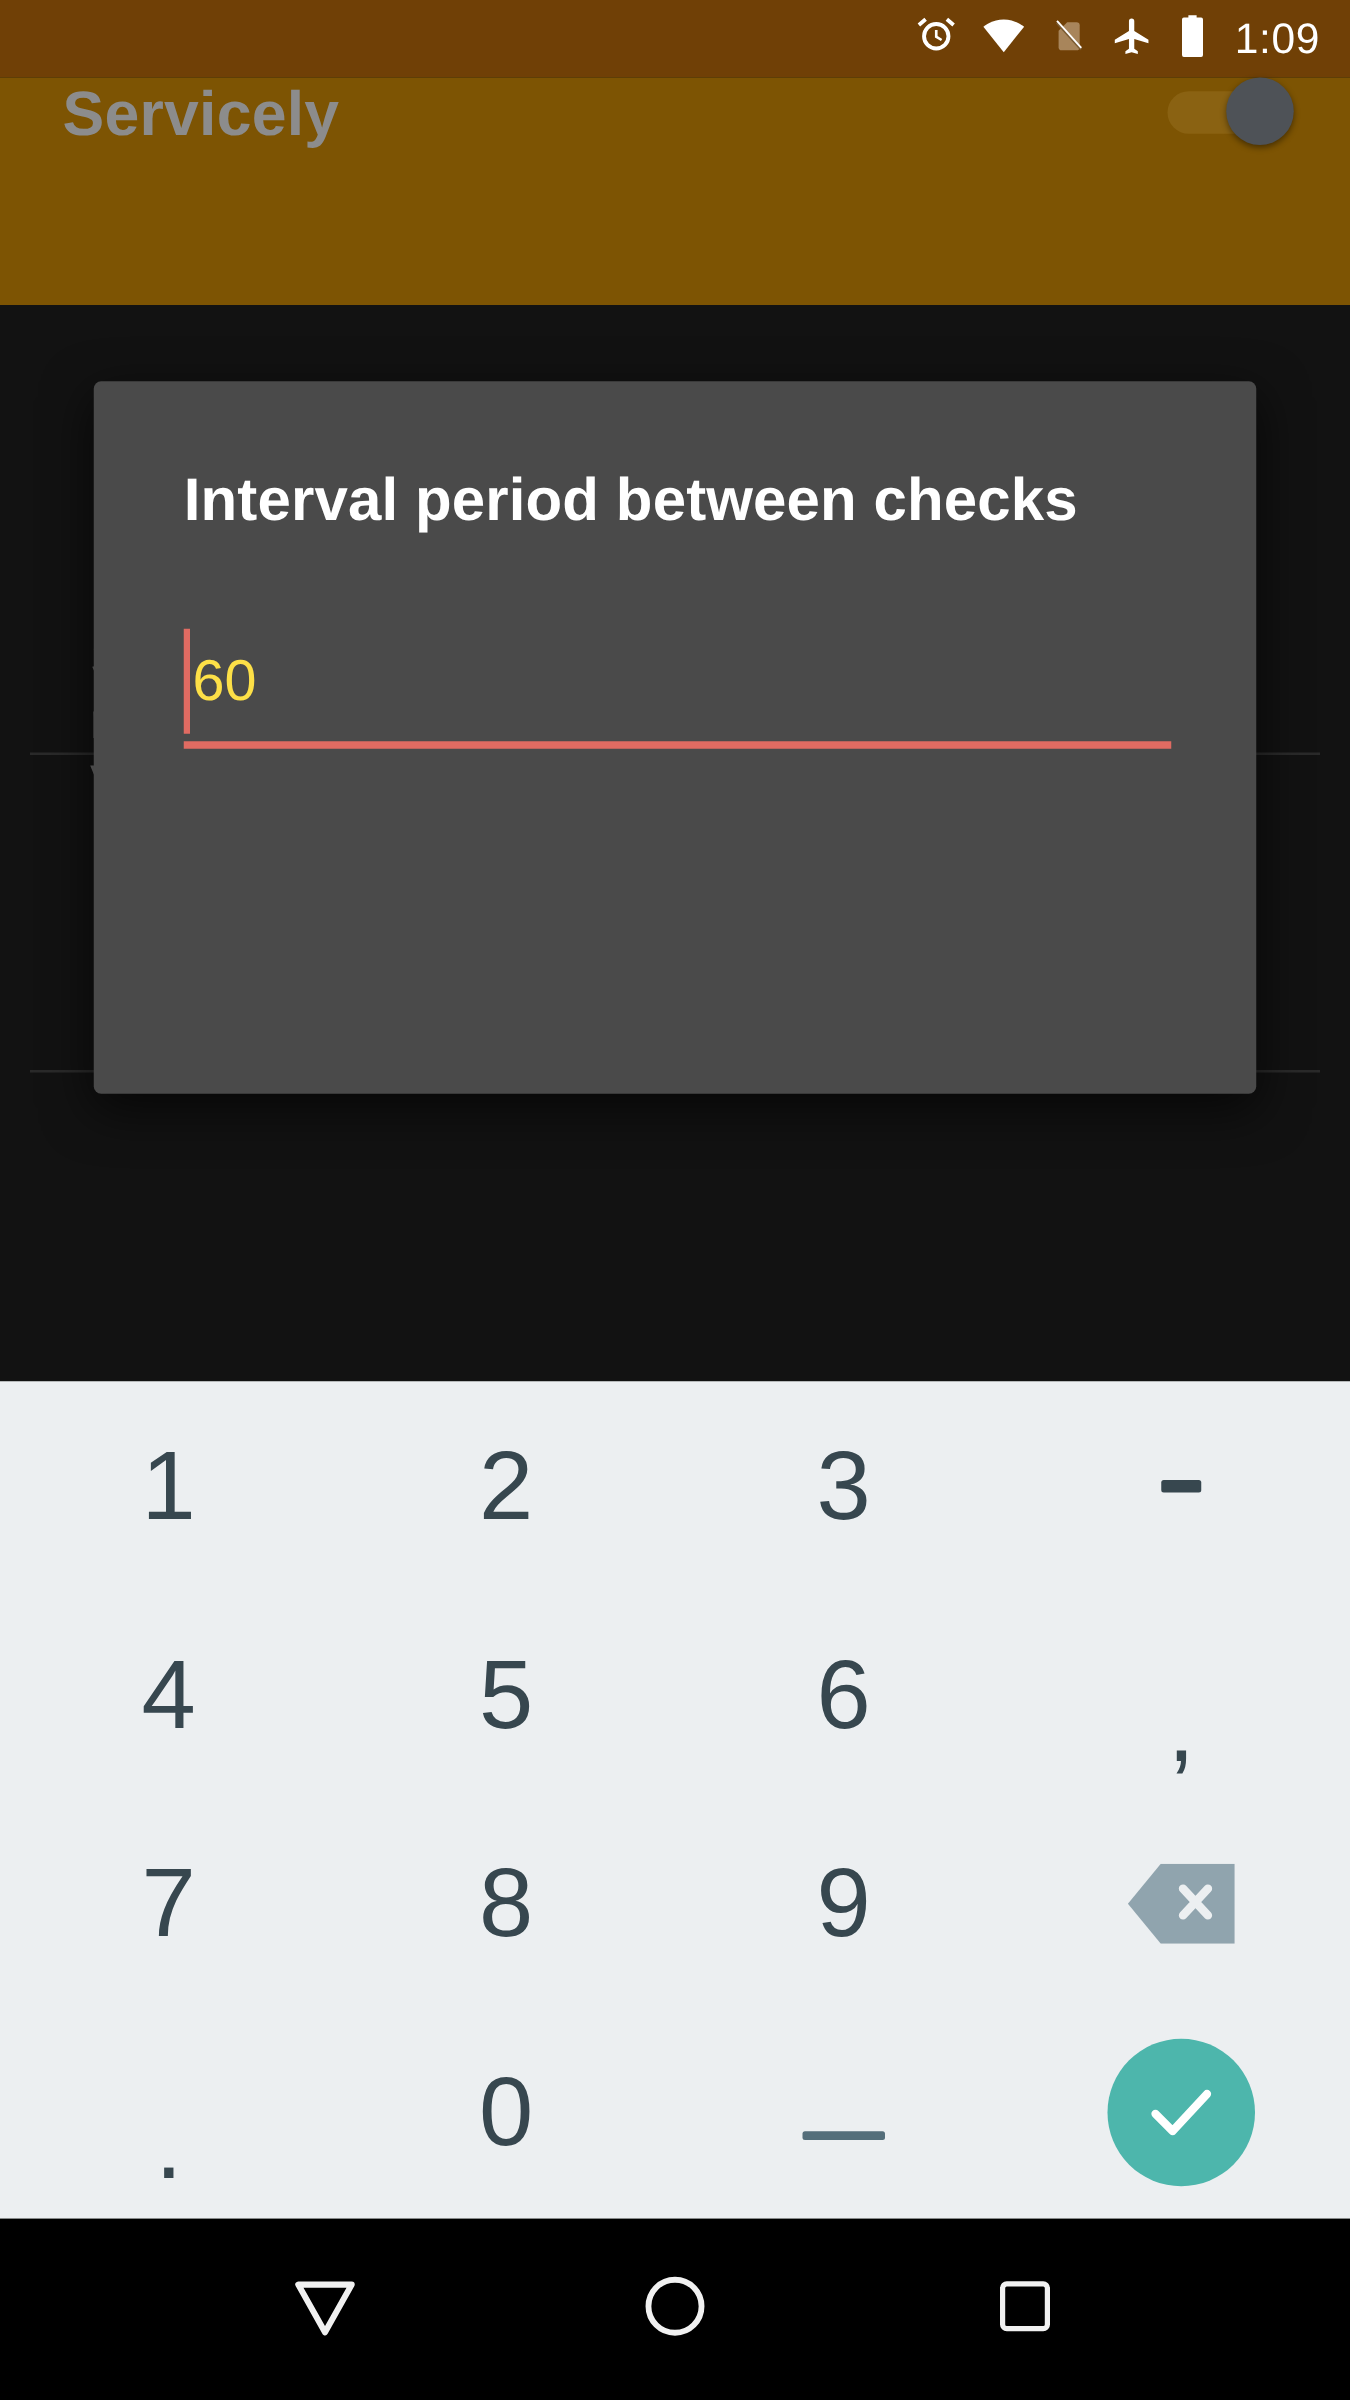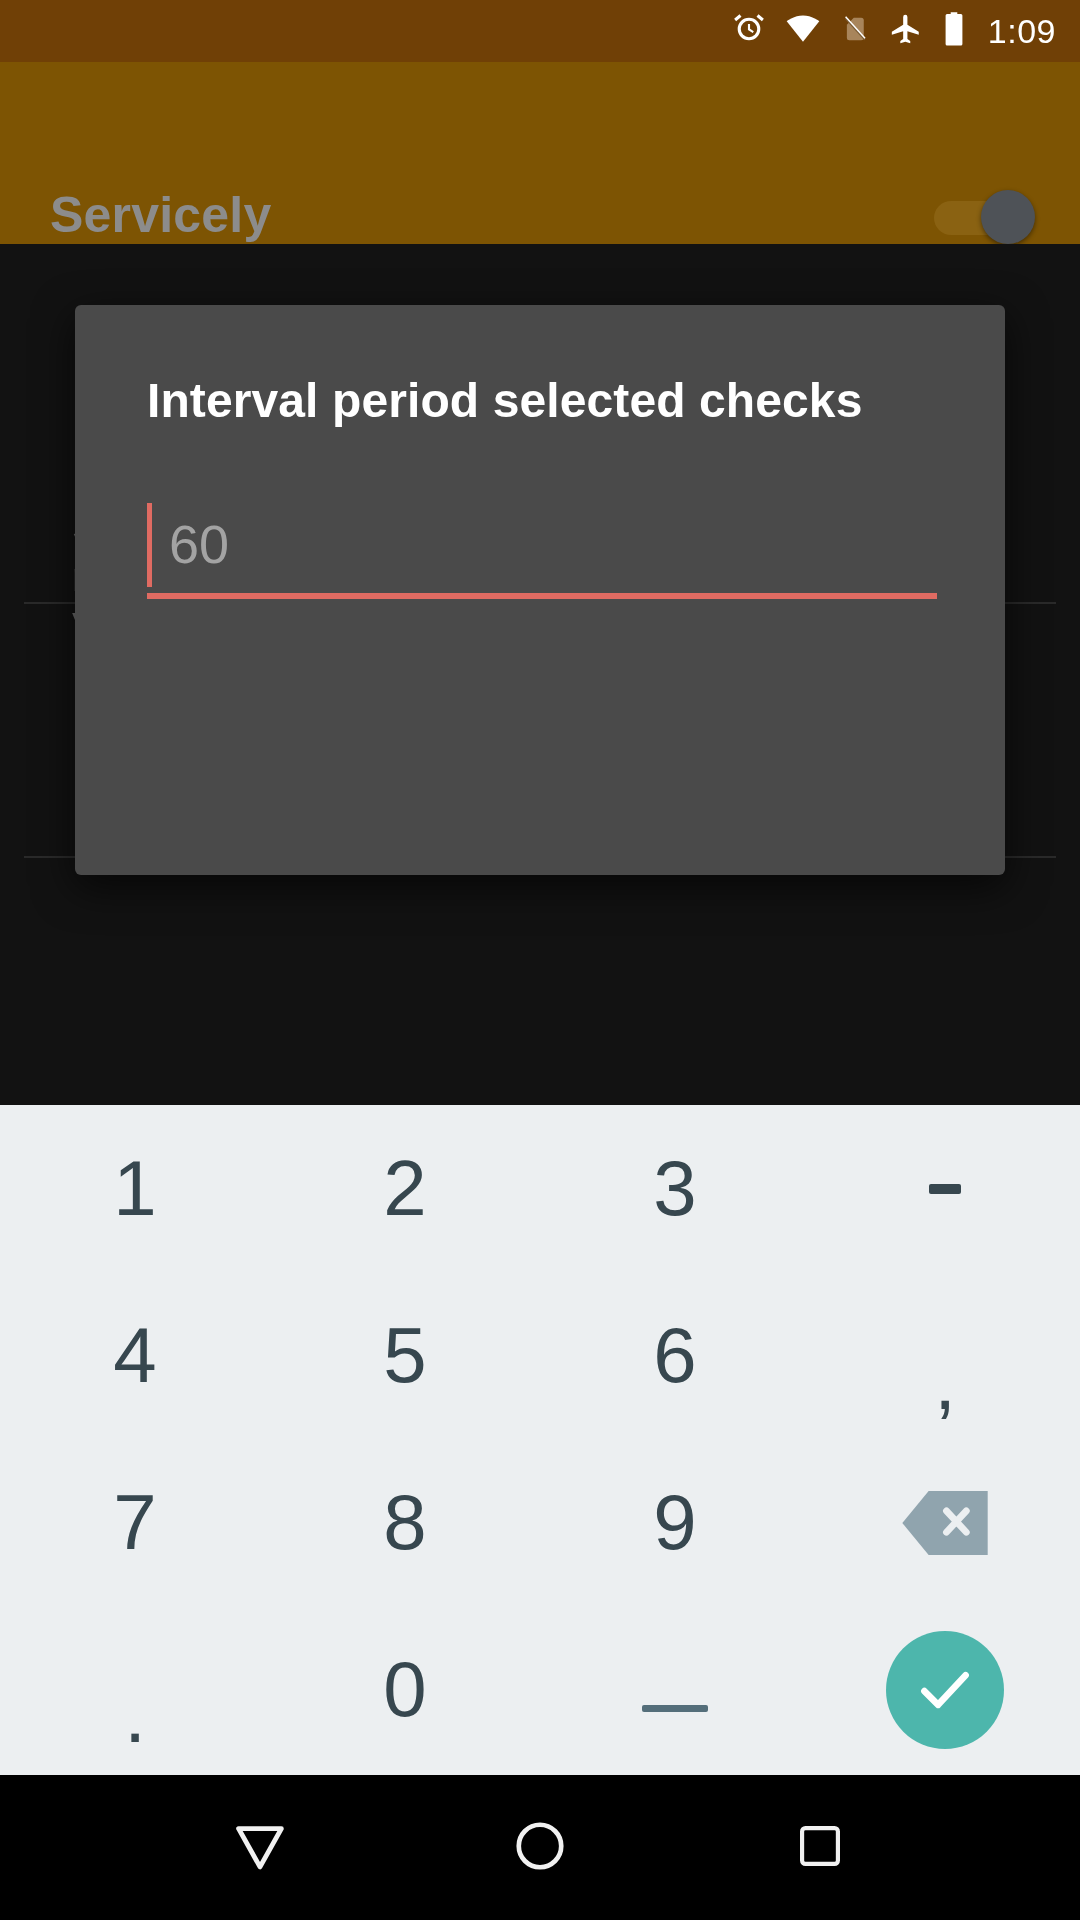--- a/index.html
+++ b/index.html
@@ -52,21 +52,21 @@
   }
 
   
   .app-bar {
     position: absolute;
     top: 62px; left: 0;
     width: 1080px;
     height: 182px;
     background: #7d5403;
     display: flex;
-    align-items: flex-end;
+    align-items: flex-start;
     justify-content: space-between;
     padding: 0 50px;
     box-sizing: border-box;
   }
   .app-title {
     color: #8c8c8c;
     font-size: 50px;
     font-weight: 700;
     letter-spacing: 0.2px;
   }
@@ -160,24 +160,24 @@
   .caret {
     position: absolute;
     left: 0;
     top: 2px;
     width: 5px;
     height: 84px;
     background: #e06b62;
   }
   .input-value {
     position: absolute;
-    left: 22px;
+    left: 7px;
     top: 0;
-    color: #a3a3a3;
-    font-size: 54px;
+    color: #fde047;
+    font-size: 46px;
     line-height: 86px;
     font-weight: 400;
   }
   .input-underline {
     position: absolute;
     left: 0;
     top: 92px;
     width: 790px;
     height: 6px;
     background: #e06b62;
@@ -341,21 +341,21 @@
   <div class="content">
     <div class="pref-row" style="top:196px;">
       <div class="pref-title">Interval period</div>
       <div class="pref-summary" style="margin-top:14px;">Sets how often the service will run through the running services and kill the ones you've selected. Value is in seconds.</div>
     </div>
     <div class="divider" style="top:358px;"></div>
     <div class="divider" style="top:612px;"></div>
   </div>
 
   <div class="dialog">
-    <div class="dialog-title">Interval period selected checks</div>
+    <div class="dialog-title">Interval period between checks</div>
 
     <div class="dialog-input-wrap">
       <div class="caret"></div>
       <div class="input-value">60</div>
       <div class="input-underline"></div>
     </div>
 
   </div>
 
   <div class="keyboard">

